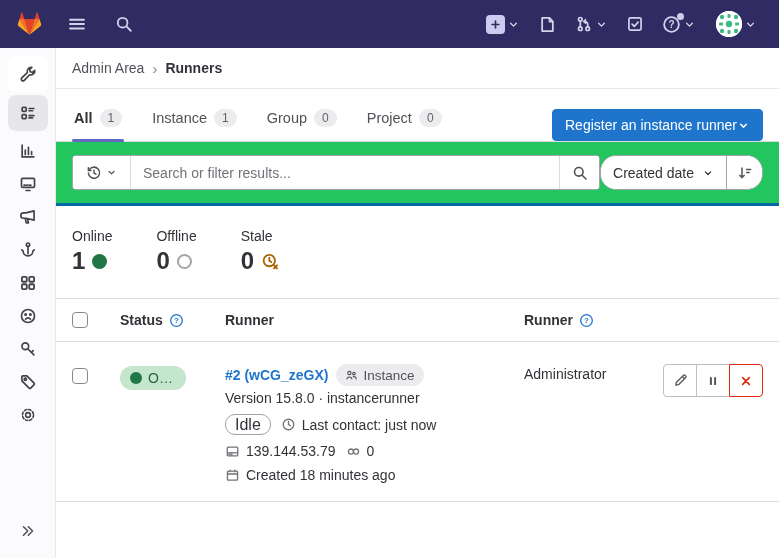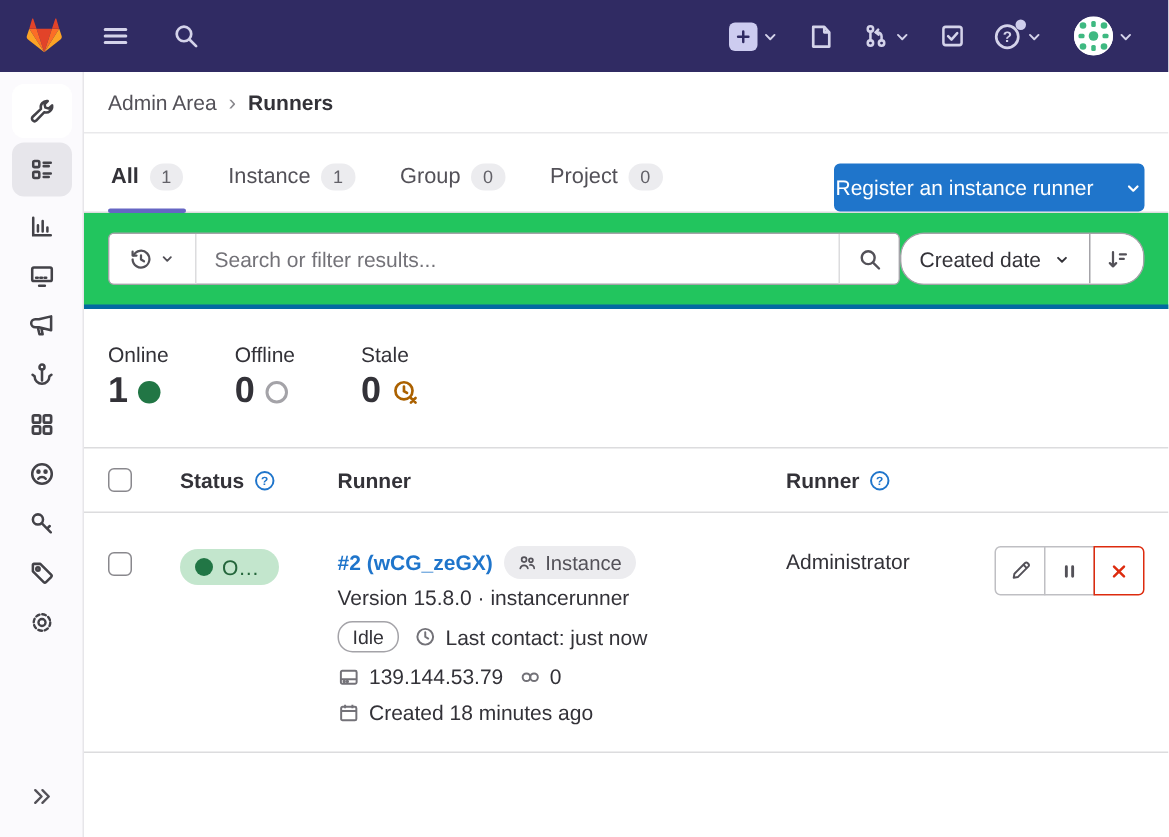--- a/index.html
+++ b/index.html
@@ -48,21 +48,21 @@
     border-bottom:1px solid #dcdcde; }
   .tabs { display:flex; gap:26px; }
   .tab { display:flex; align-items:center; gap:7px; padding:6px 2px 14px 2px;
     color:#535158; cursor:pointer; position:relative; font-size:14.5px; }
   .tab.active { color:#333238; font-weight:700; }
   .tab.active::after { content:""; position:absolute; left:0; right:0; bottom:-1px;
     height:3px; background:#6666c4; border-radius:2px; }
   .count-badge { background:#ececef; color:#626168; border-radius:10px; font-size:12px;
     font-weight:400; padding:1px 8px; line-height:16px; }
   .register-btn { margin-left:auto; background:#1f75cb; color:#fff; border:1px solid #1f75cb;
-    border-radius:4px; height:32px; padding:0 0; display:flex; align-items:center; gap:20px;
+    border-radius:4px; height:32px; padding:0 12px; display:flex; align-items:center; gap:0;
     font-size:14px; cursor:pointer; font-family:inherit; }
 
   
   .filter-band { background:#22c55e; padding:13px 16px; border-bottom:3px solid #0369a1;
     display:flex; }
   .search-box { flex:1; height:35px; background:#fff; border:1px solid #a4a3a8;
     border-radius:4px; display:flex; align-items:stretch; overflow:hidden; }
   .seg-history { width:58px; display:flex; align-items:center; justify-content:center; gap:4px;
     color:#535158; border-right:1px solid #dcdcde; cursor:pointer; background:#fff; border-top:0;
     border-bottom:0; border-left:0; }
@@ -104,21 +104,21 @@
   .status-text { overflow:hidden; text-overflow:ellipsis; white-space:nowrap; }
   .cell-runner { padding:22px 0 0 16px; }
   .runner-line1 { display:flex; align-items:center; gap:8px; }
   .runner-link { color:#1f75cb; font-weight:700; text-decoration:none; cursor:pointer; }
   .type-badge { display:inline-flex; align-items:center; gap:5px; background:#ececef;
     color:#535158; border-radius:11px; height:22px; padding:0 9px; font-size:13.5px; }
   .runner-version { margin-top:4px; color:#333238; }
   .meta-line { margin-top:8px; display:flex; align-items:center; gap:6px; color:#333238; }
   .meta-icon { color:#737278; display:flex; flex:none; }
   .idle-pill { display:inline-flex; align-items:center; border:1px solid #a4a3a8;
-    border-radius:10px; height:21px; padding:0 9px; font-size:13px; color:#333238; margin-right:4px; }
+    border-radius:10px; height:21px; padding:0 9px; font-size:16px; color:#333238; margin-right:4px; }
   .cell-owner { padding:24px 0 0 16px; color:#333238; }
   .cell-actions { padding:22px 16px 0 0; display:flex; justify-content:flex-end; }
   .btn-group { display:flex; }
   .act-btn { width:34px; height:33px; background:#fff; border:1px solid #bfbfc3;
     display:flex; align-items:center; justify-content:center; color:#535158; cursor:pointer; }
   .act-edit { border-radius:4px 0 0 4px; }
   .act-pause { margin-left:-1px; }
   .act-delete { margin-left:-1px; border:1px solid #dd2b0e; color:#dd2b0e;
     border-radius:0 4px 4px 0; position:relative; z-index:1; }
   svg { display:block; }

